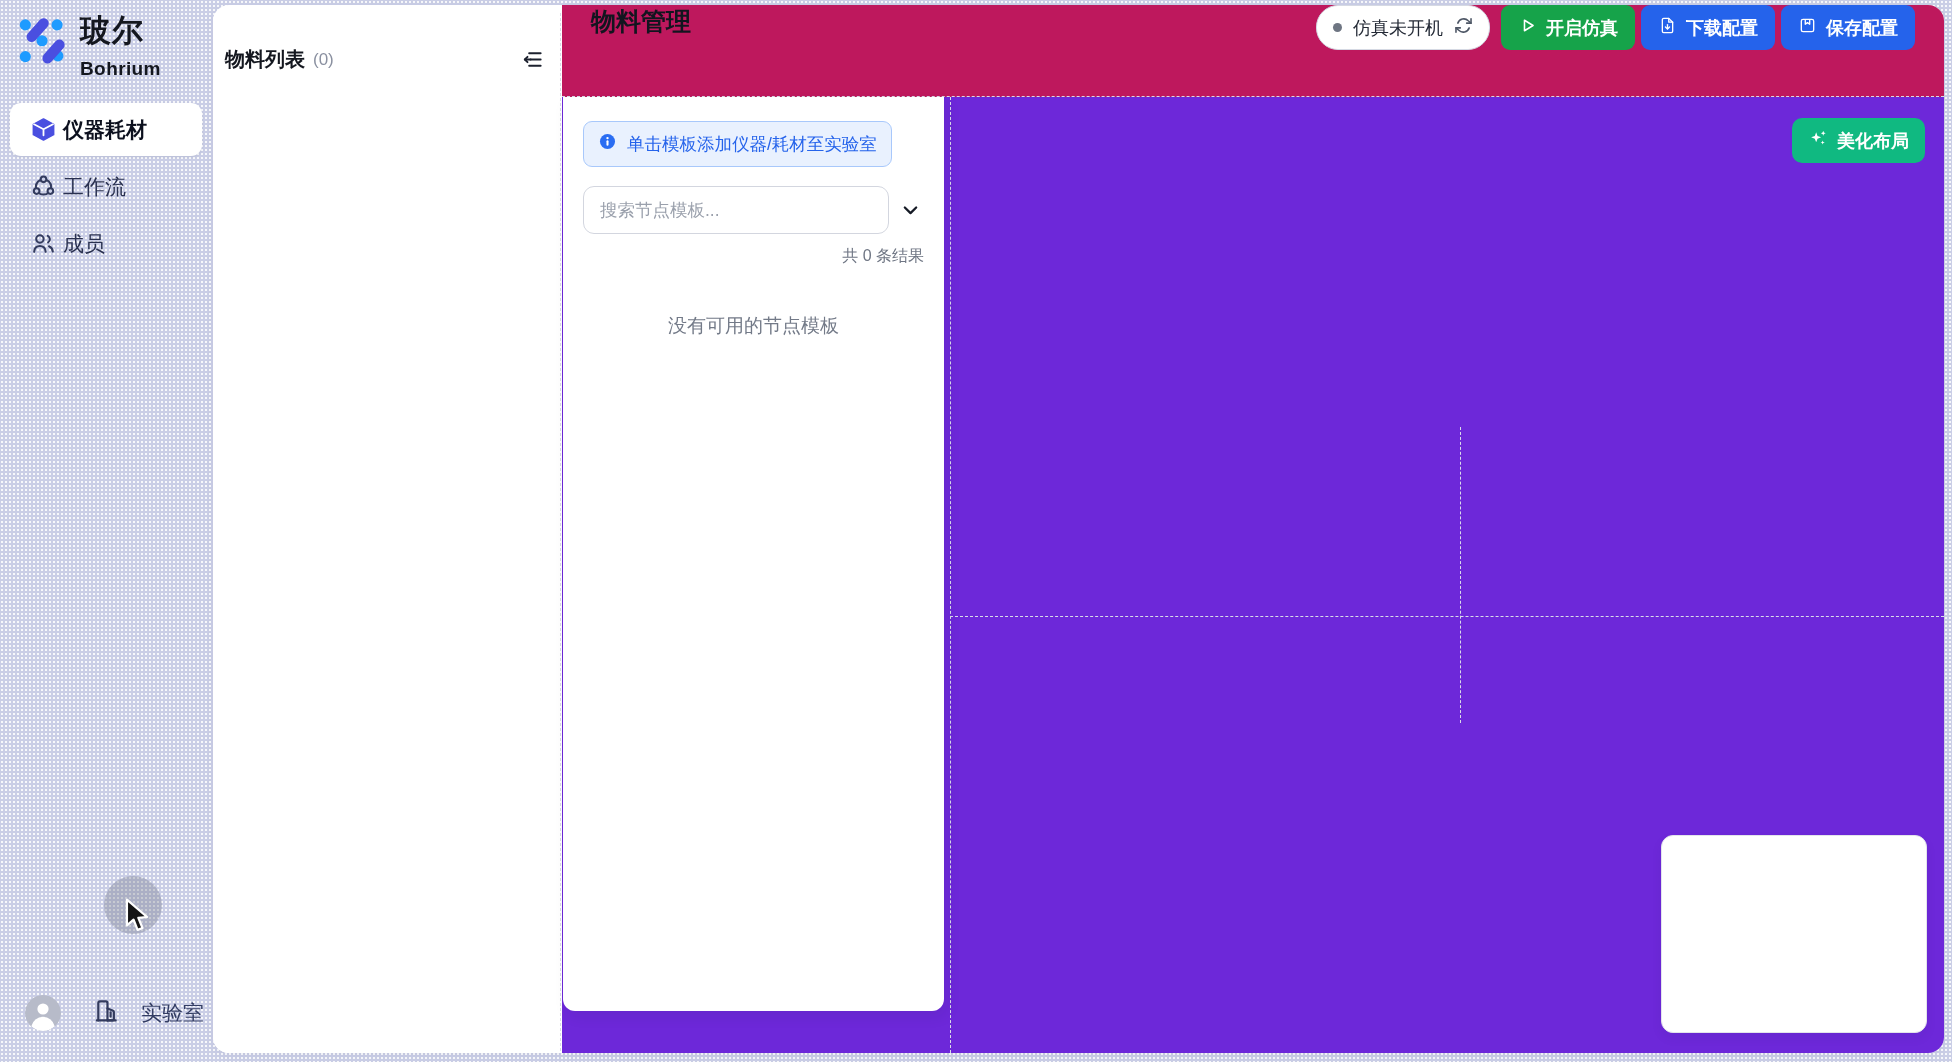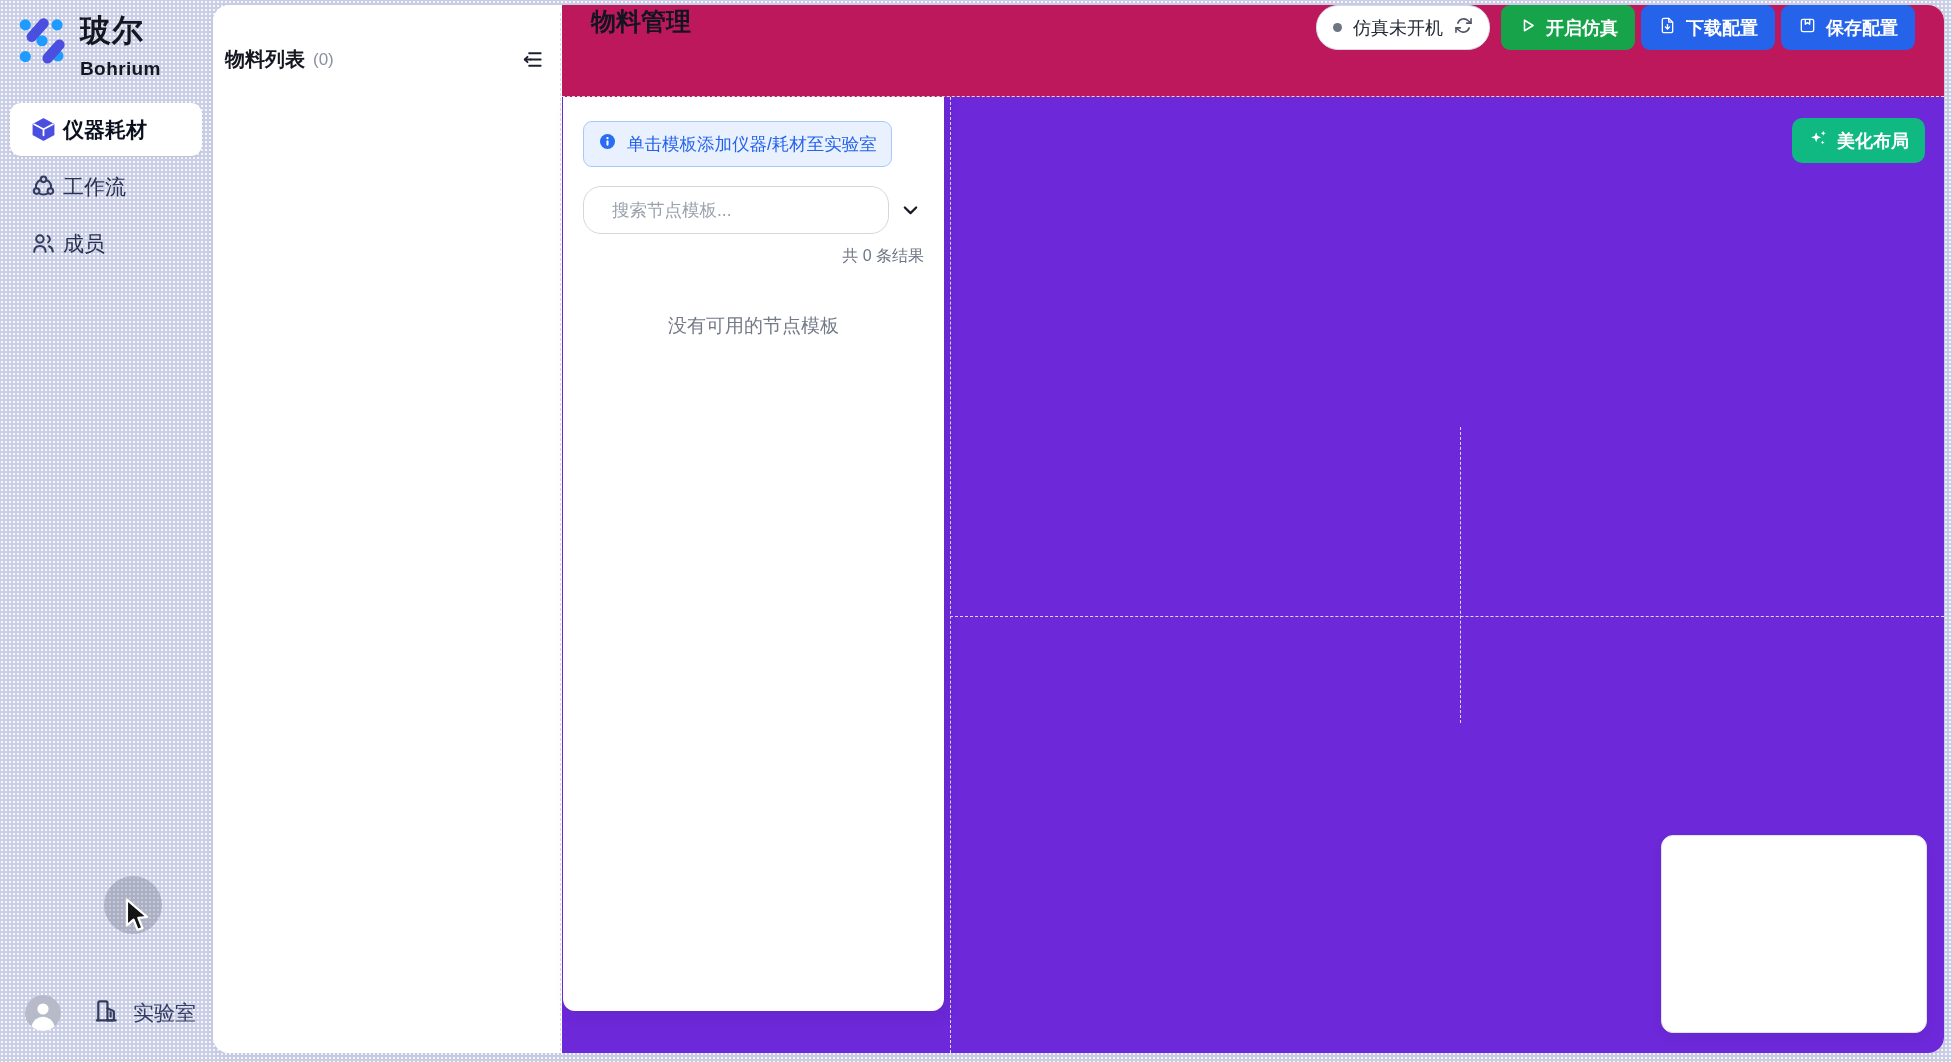--- a/index.html
+++ b/index.html
@@ -18,21 +18,21 @@
   .nav-item{display:flex;align-items:center;gap:6px;height:53px;padding-left:20px;border-radius:11px;
             font-size:21px;color:#2a3150;cursor:pointer;}
   .nav-item.active{background:#fff;font-weight:bold;color:#0c101e;box-shadow:0 1px 3px rgba(30,35,70,.10);}
   .nav-item .icn{display:flex;width:27px;height:27px;align-items:center;justify-content:center;}
 
   .cursor-halo{position:absolute;left:104px;top:876px;width:58px;height:58px;border-radius:50%;
                background:rgba(120,126,145,.38);}
   .cursor{position:absolute;left:122px;top:897px;}
 
   .avatar{position:absolute;left:25px;top:995px;width:36px;height:36px;border-radius:50%;overflow:hidden;cursor:pointer;}
-  .lab-switch{position:absolute;left:92px;top:995px;height:36px;display:flex;align-items:center;gap:12px;
+  .lab-switch{position:absolute;left:92px;top:995px;height:36px;display:flex;align-items:center;gap:20px;
               font-size:21px;color:#333d63;cursor:pointer;}
 
   
   .card{position:absolute;left:213px;top:5px;width:1731px;height:1048px;background:#fff;
         border-radius:16px;overflow:hidden;box-shadow:0 2px 10px rgba(40,45,80,.05);}
 
   .left-panel{position:absolute;left:0;top:8px;width:348px;height:100%;background:#fff;
               border-right:1px dashed #d8dae6;box-sizing:border-box;}
   .lp-header{display:flex;align-items:center;padding:33px 16px 0 12px;}
   .lp-title{font-size:20px;font-weight:bold;color:#14171f;}
@@ -57,22 +57,22 @@
   .grid-h1{position:absolute;left:388px;right:0;top:519px;border-top:1px dashed #d9dbea;}
   .grid-v2{position:absolute;left:898px;top:330px;height:296px;border-left:1px dashed #d9dbea;}
 
   .palette{position:absolute;left:1px;top:0;width:381px;height:914px;background:#fff;
            border-radius:0 0 12px 12px;box-shadow:4px 6px 14px rgba(25,30,60,.08);
            padding:24px 20px 0;box-sizing:border-box;}
   .hint-banner{display:inline-flex;align-items:center;gap:10px;height:46px;padding:0 14px;
                background:#e9f1fe;border:1px solid #a8c8fb;border-radius:9px;
                font-size:17.5px;color:#2563eb;box-sizing:border-box;}
   .search-row{margin-top:19px;display:flex;align-items:center;}
-  .search-input{width:306px;height:48px;box-sizing:border-box;border:1px solid #d3d6df;border-radius:18px;
-                padding:0 28px;font-size:17.5px;color:#333;outline:none;font-family:inherit;background:#fff;}
+  .search-input{width:306px;height:48px;box-sizing:border-box;border:1px solid #d3d6df;border-radius:11px;
+                padding:0 16px;font-size:17.5px;color:#333;outline:none;font-family:inherit;background:#fff;}
   .search-input::placeholder{color:#9aa0ac;}
   .chevron-btn{margin-left:auto;width:28px;height:28px;display:flex;align-items:center;justify-content:center;cursor:pointer;}
   .result-count{margin-top:12px;text-align:right;font-size:16px;color:#6f7684;}
   .empty-text{margin-top:46px;text-align:center;font-size:19px;color:#737a88;}
 
   .beautify-btn{position:absolute;top:21px;right:19px;height:45px;border:none;border-radius:10px;
                 background:#10b981;color:#fff;display:flex;align-items:center;gap:9px;padding:0 16px;
                 font-size:18px;font-weight:600;cursor:pointer;font-family:inherit;}
   .minimap{position:absolute;right:17px;bottom:20px;width:264px;height:196px;background:#fff;
            border:1px solid #e3e4eb;border-radius:12px;box-shadow:0 5px 12px rgba(25,30,60,.06);}

